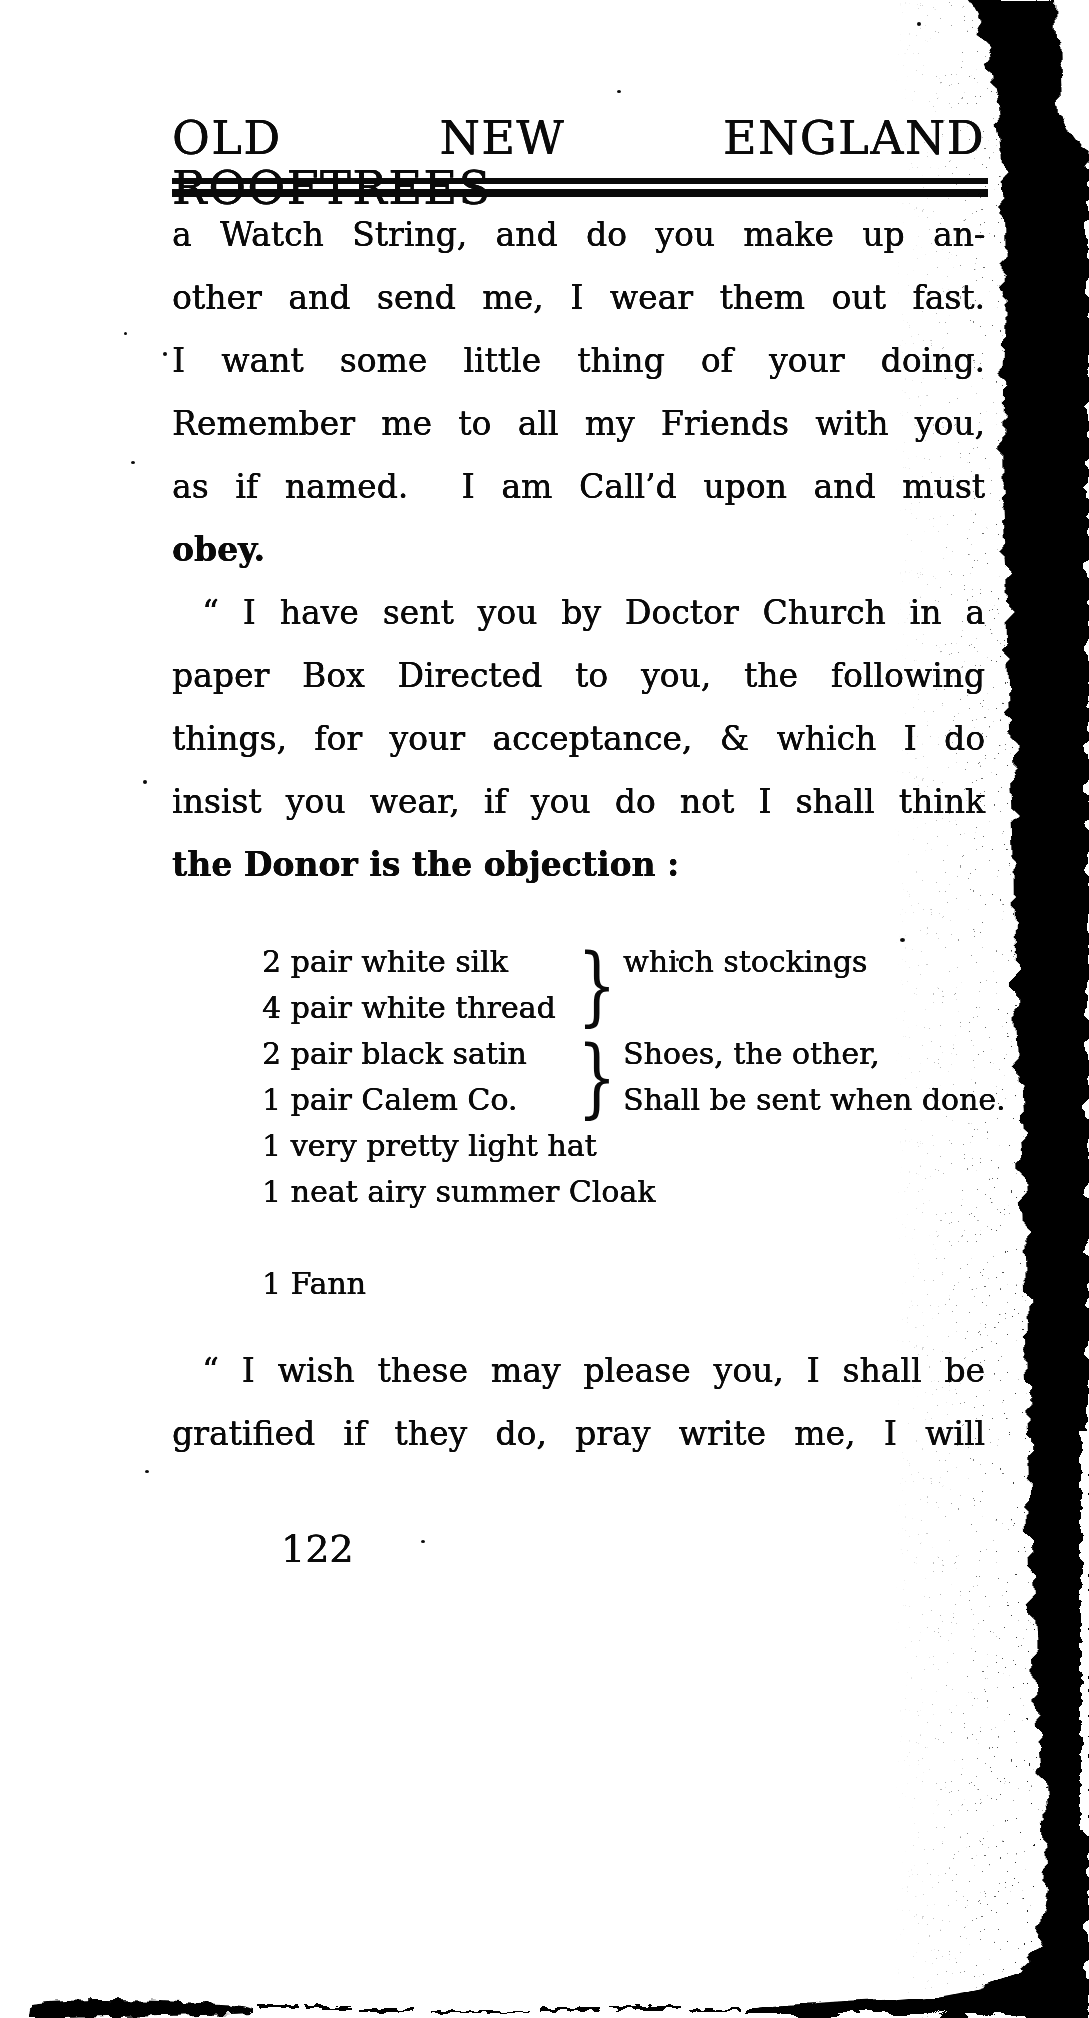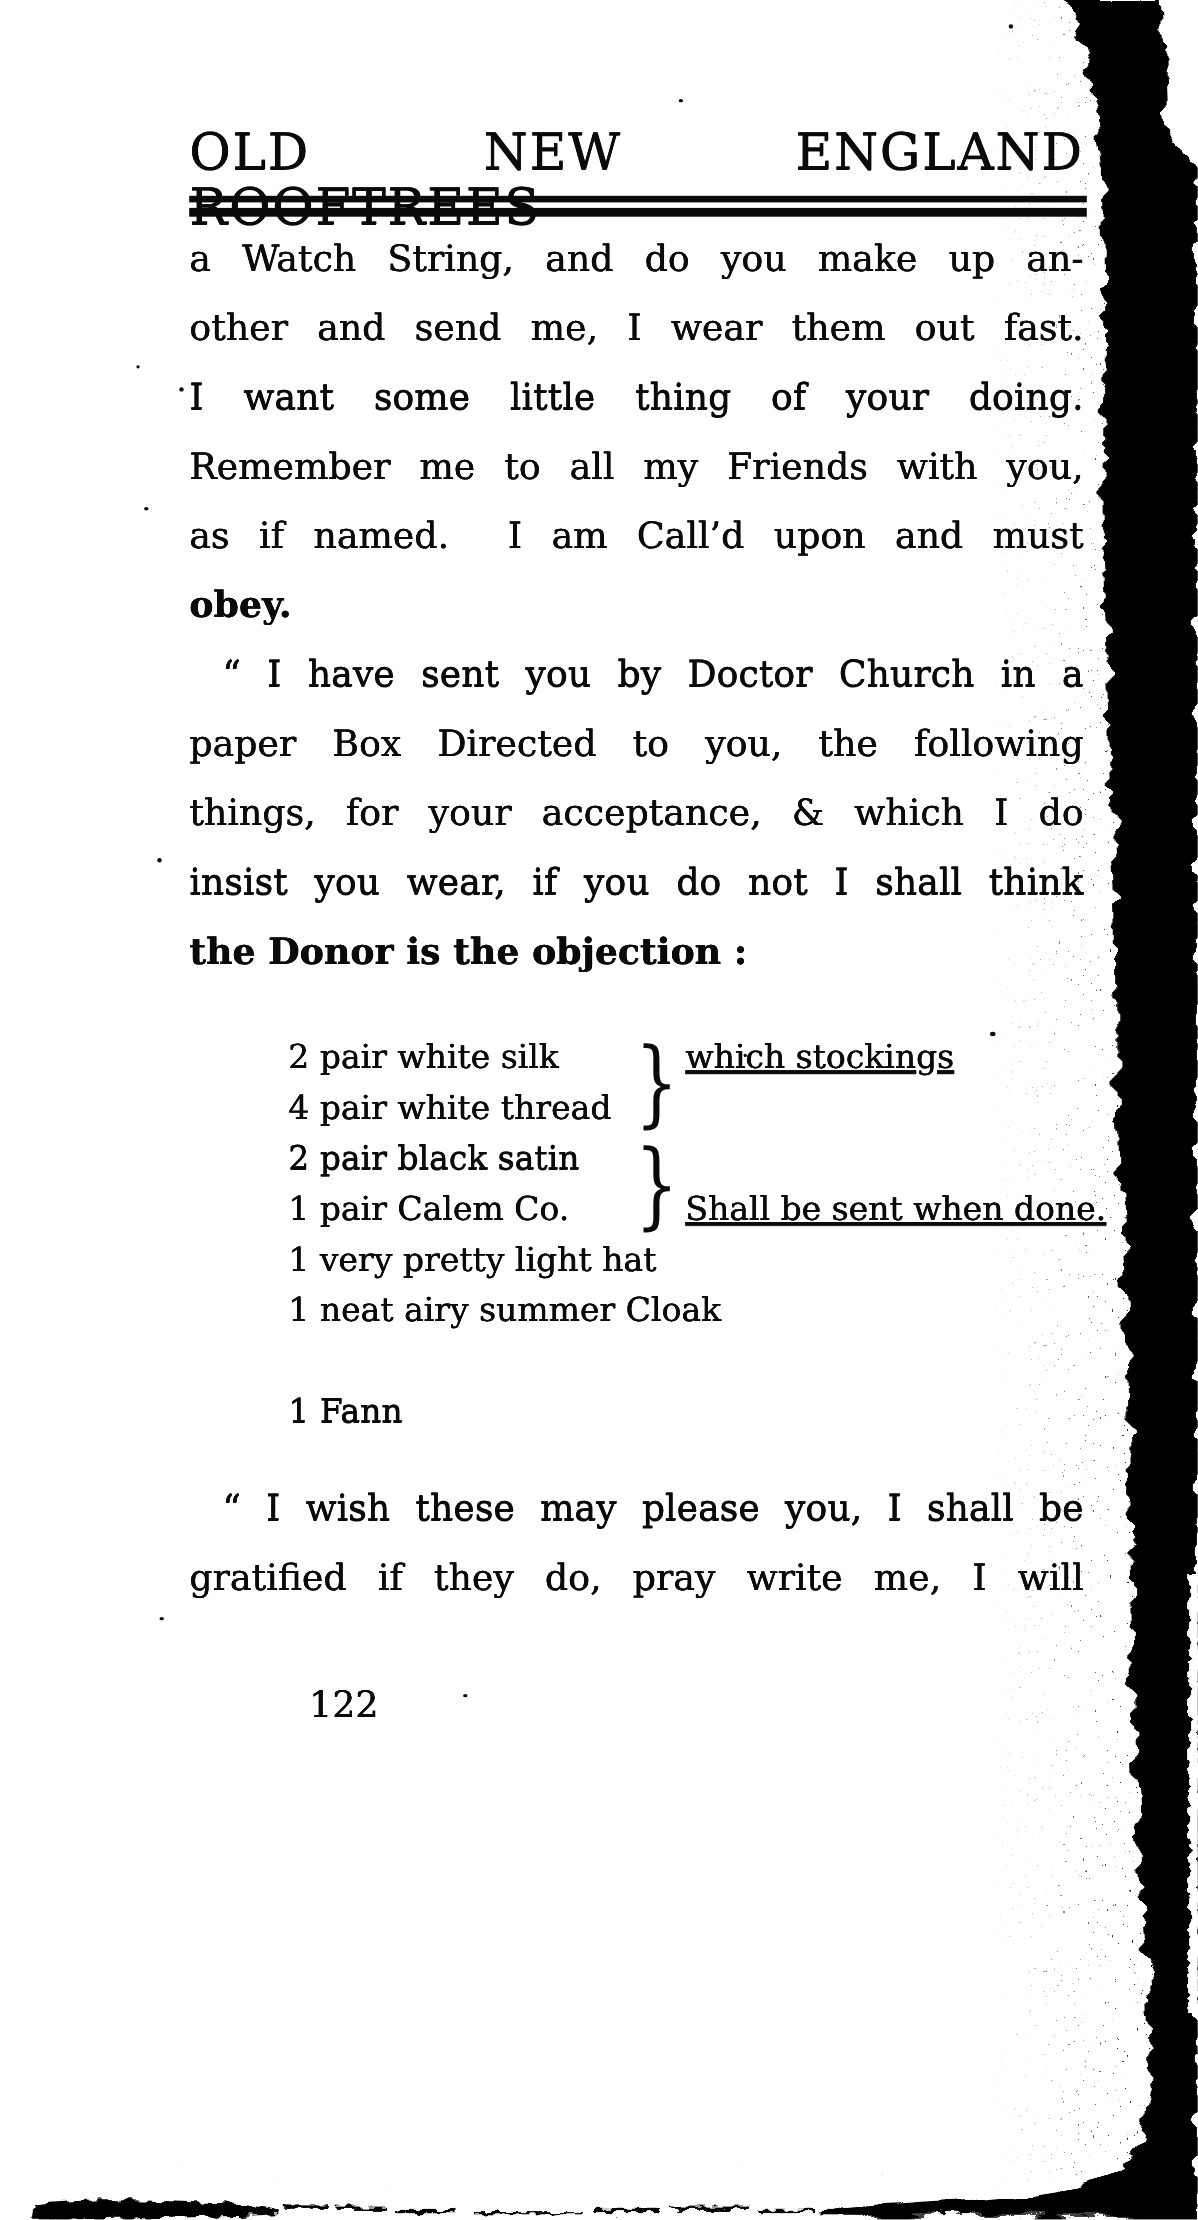--- a/index.html
+++ b/index.html
@@ -37,31 +37,31 @@
 
   .inventory{
     position:absolute;left:262px;top:939px;
     display:grid;
     grid-template-columns:315px 40px auto;
     grid-auto-rows:46px;
     font-size:30px;line-height:46px;
     width:720px;
   }
   .inv-left{grid-column:1;white-space:nowrap;}
-  .inv-right{grid-column:3;white-space:nowrap;padding-left:6px;text-decoration:underline;}
+  .inv-right{grid-column:3;white-space:nowrap;padding-left:6px;}
   .brace{
     grid-column:2;grid-row:span 2;
     display:flex;align-items:center;justify-content:center;
     font-size:86px;line-height:92px;
     transform:scaleX(0.72);
     text-shadow:none;
   }
   .page-number{
     position:absolute;left:281px;top:1518px;
-    font-size:33px;line-height:63px;
+    font-size:38px;line-height:63px;
   }
   .speck{position:absolute;background:#0a0a0a;border-radius:50%;}
   .scan-edge{position:absolute;inset:0;z-index:3;pointer-events:none;}
 </style>
 </head>
 <body>
 
 <div class="page">
 
   <div class="header-title ink">OLD NEW ENGLAND ROOFTREES</div>
@@ -87,20 +87,21 @@
 
   <div class="inventory ink">
     <div class="inv-left" style="grid-row:1">2 pair white silk</div>
     <div class="brace" style="grid-row:1 / span 2">}</div>
     <div class="inv-right" style="grid-row:1">which stockings</div>
 
     <div class="inv-left" style="grid-row:2">4 pair white thread</div>
 
     <div class="inv-left" style="grid-row:3">2 pair black satin</div>
     <div class="brace" style="grid-row:3 / span 2">}</div>
+    <div class="inv-right" style="grid-row:3">Shoes, the other,</div>
 
     <div class="inv-left" style="grid-row:4">1 pair Calem Co.</div>
     <div class="inv-right" style="grid-row:4">Shall be sent when done.</div>
 
     <div class="inv-left" style="grid-row:5">1 very pretty light hat</div>
     <div class="inv-left" style="grid-row:6">1 neat airy summer Cloak</div>
     <div class="inv-left" style="grid-row:8">1 Fann</div>
   </div>
 
   <div class="para para3 ink">

